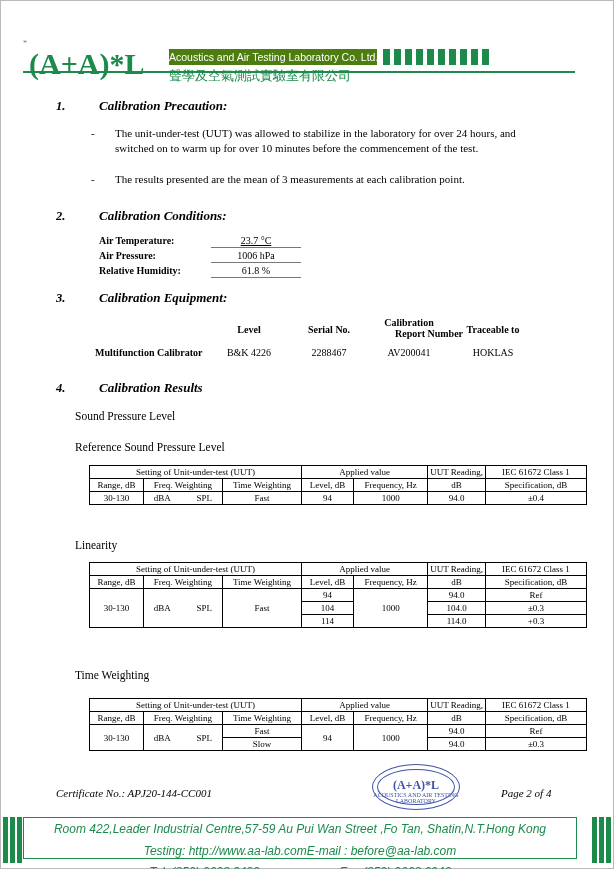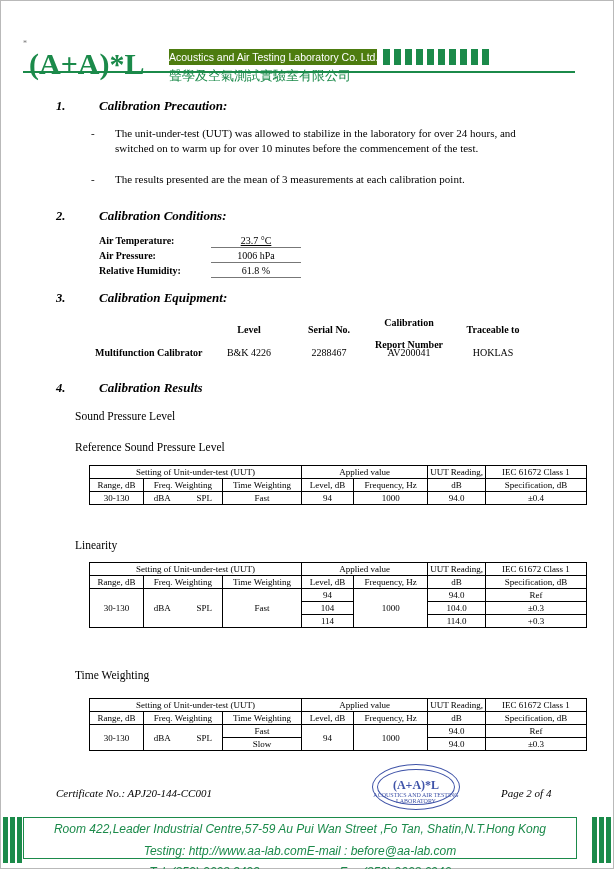--- a/index.html
+++ b/index.html
@@ -322,21 +322,21 @@
   <div class="field-label" style="left:98px; top:264px;">Relative Humidity:</div>
   <div class="field-value" style="left:215px; top:264px; width:80px;">61.8 %</div>
   <div class="field-line" style="left:210px; top:276px; width:90px;"></div>
 
   <div class="sec-num" style="left:55px; top:290px;">3.</div>
   <div class="sec-title" style="left:98px; top:289px;">Calibration Equipment:</div>
 
   <div class="eq-head" style="left:218px; top:323px; width:60px;">Level</div>
   <div class="eq-head" style="left:293px; top:323px; width:70px;">Serial No.</div>
   <div class="eq-head" style="left:368px; top:316px; width:80px;">Calibration</div>
-  <div class="eq-head" style="left:368px; top:327px; width:80px;margin-top:11px;">Report Number</div>
+  <div class="eq-head" style="left:388px; top:327px; width:80px;">Report Number</div>
   <div class="eq-head" style="left:452px; top:323px; width:80px;">Traceable to</div>
 
   <div class="eq-cell" style="left:94px; top:346px; width:130px; text-align:left; font-weight:bold;">Multifunction Calibrator</div>
   <div class="eq-cell" style="left:218px; top:346px; width:60px;">B&amp;K 4226</div>
   <div class="eq-cell" style="left:293px; top:346px; width:70px;">2288467</div>
   <div class="eq-cell" style="left:368px; top:346px; width:80px;">AV200041</div>
   <div class="eq-cell" style="left:452px; top:346px; width:80px;">HOKLAS</div>
 
   <div class="sec-num" style="left:55px; top:380px;">4.</div>
   <div class="sec-title" style="left:98px; top:379px;">Calibration Results</div>

